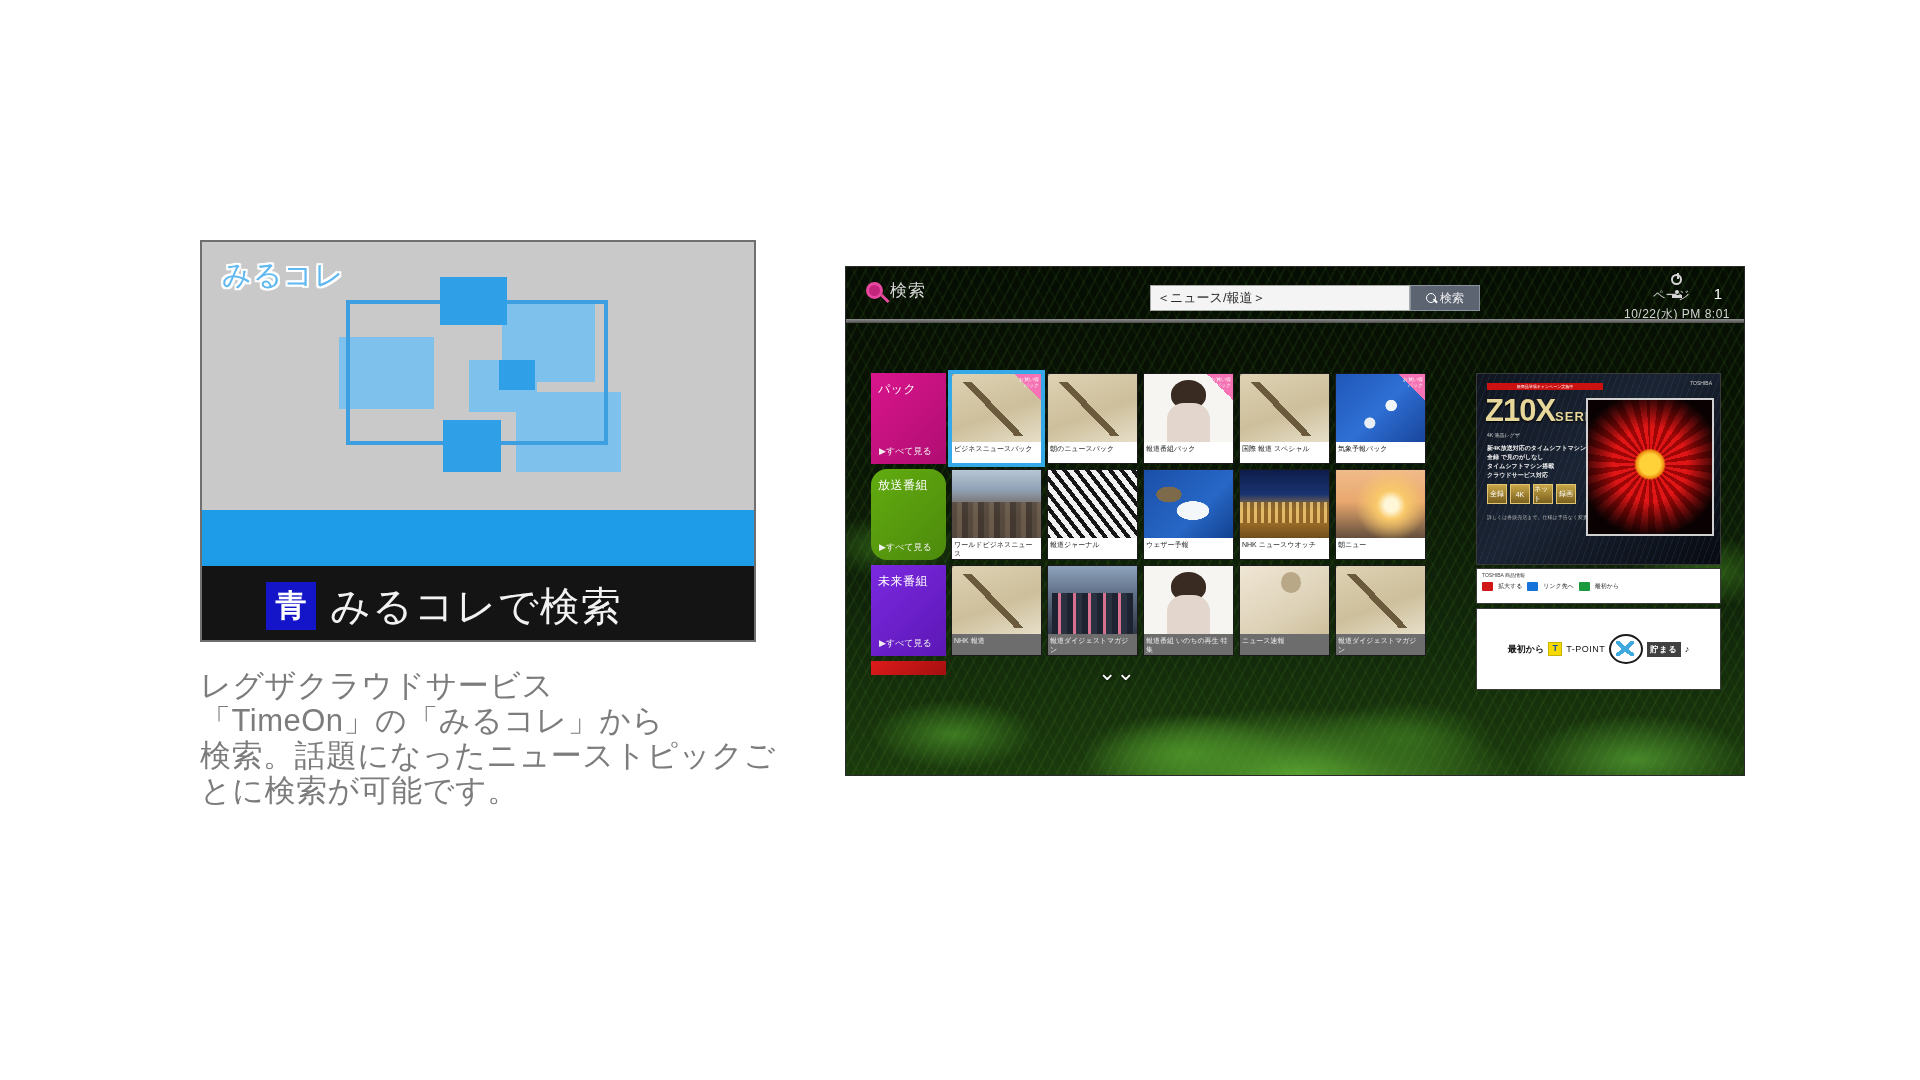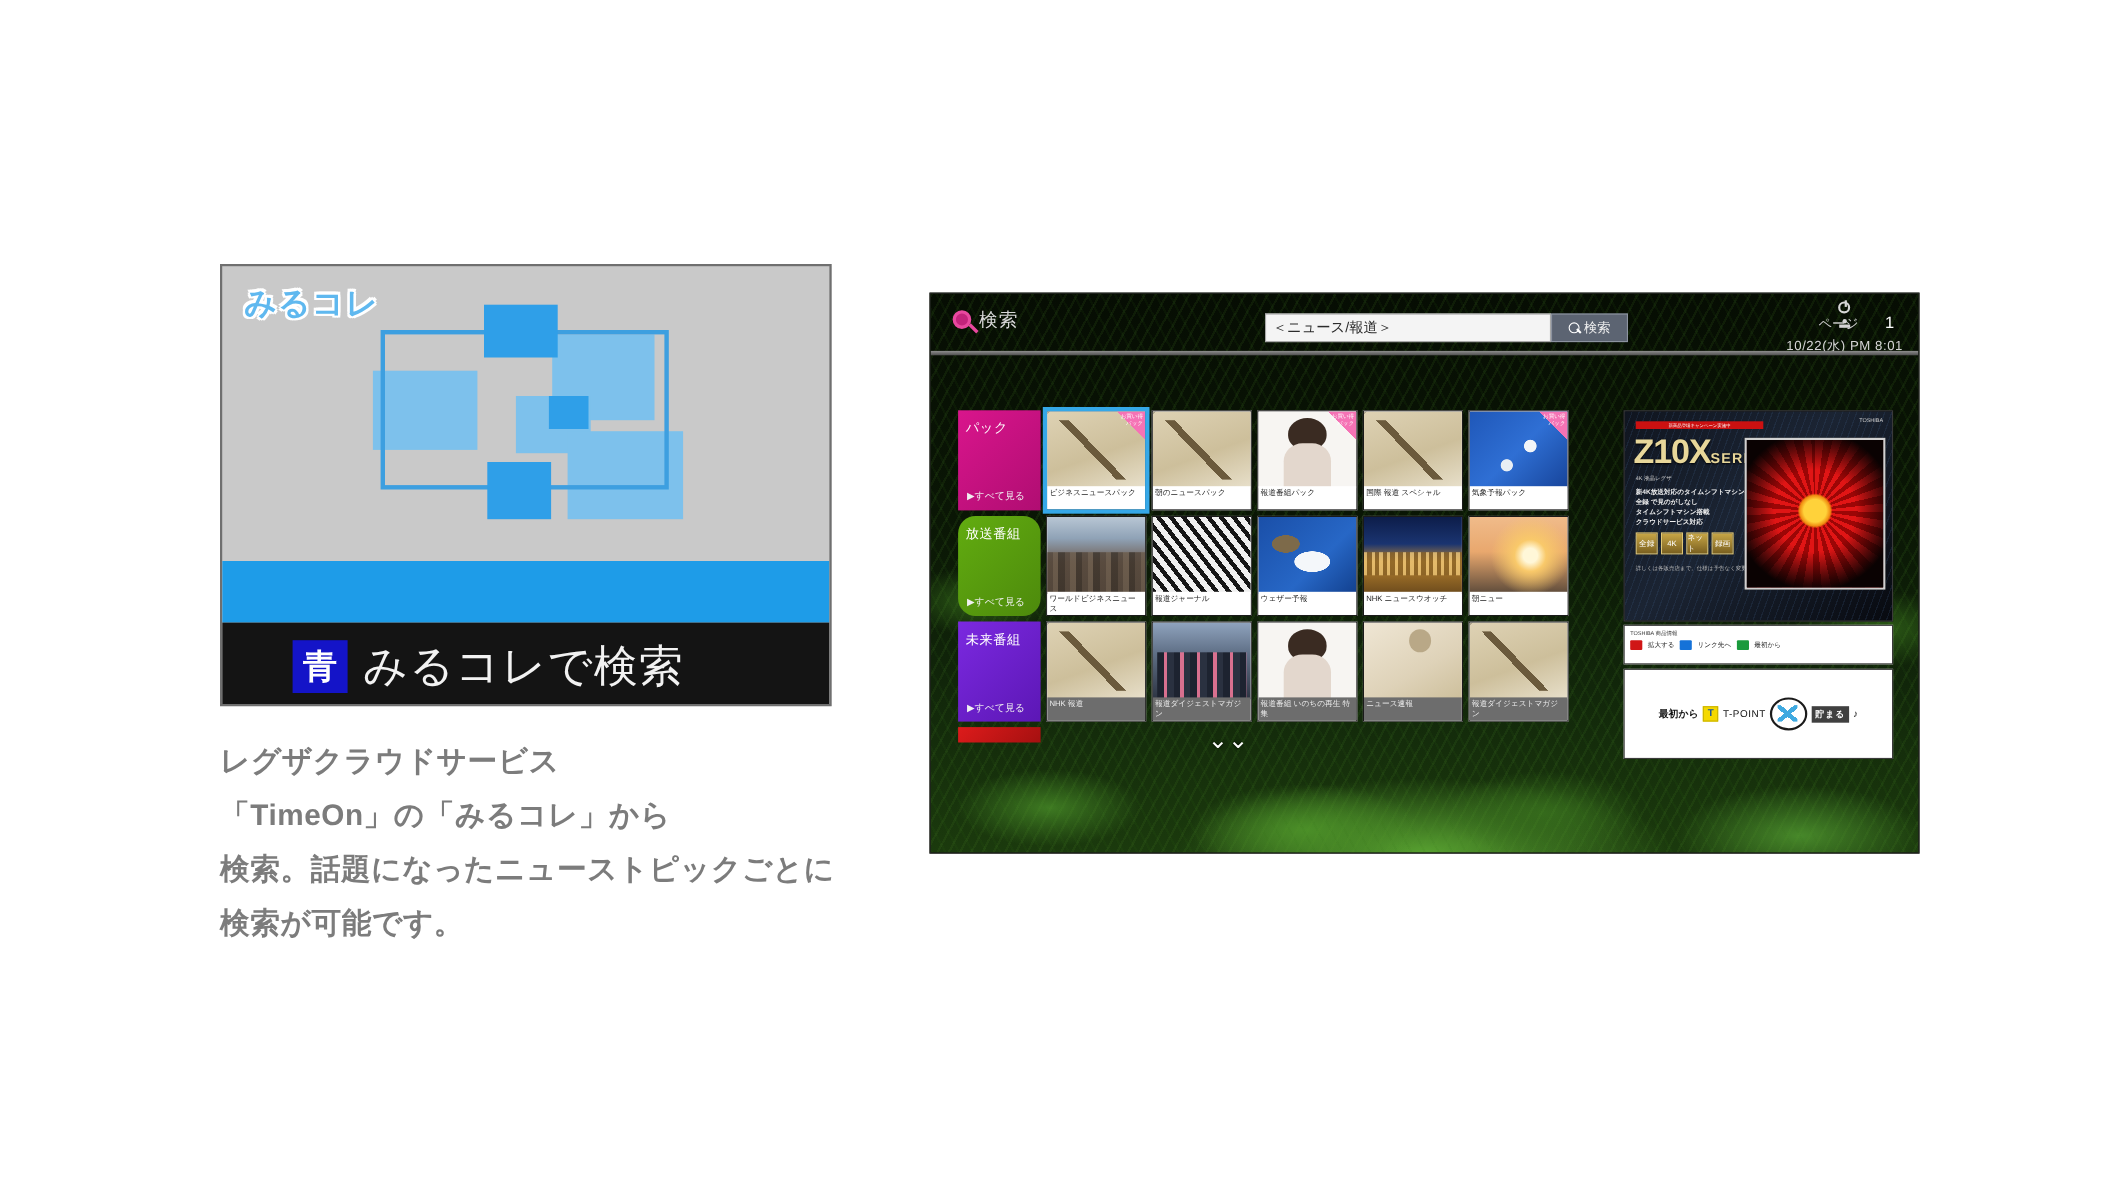--- a/index.html
+++ b/index.html
@@ -10,21 +10,21 @@
   }
 
   
   #left-figure{
     position:absolute;left:200px;top:240px;width:556px;height:402px;
     background:#c9c9c9;border:2px solid #6f6f6f;box-sizing:border-box;
     overflow:hidden;
   }
   #mirukore-logo{
     position:absolute;left:20px;top:14px;
-    font-size:29px;font-weight:bold;color:#5fb8ef;
+    font-size:29px;font-weight:normal;color:#5fb8ef;
     letter-spacing:1px;
     text-shadow:
       -2px -2px 0 #ffffff, 2px -2px 0 #ffffff,
       -2px  2px 0 #ffffff, 2px  2px 0 #ffffff,
        0px -2px 0 #ffffff, 0px  2px 0 #ffffff,
       -2px  0px 0 #ffffff, 2px  0px 0 #ffffff;
   }
   .blk{position:absolute;}
   #bk-outline{
     left:144px;top:58px;width:262px;height:145px;
@@ -49,21 +49,21 @@
     display:flex;align-items:center;justify-content:center;box-sizing:border-box;
   }
   #black-bar-label{
     position:absolute;left:128px;top:12px;
     color:#f2f2f2;font-size:40px;letter-spacing:1px;line-height:56px;
   }
 
   
   #caption{
     position:absolute;left:200px;top:668px;width:580px;
-    color:#7c7c7c;font-size:27px;font-weight:bold;line-height:49px;
+    color:#7c7c7c;font-size:31px;font-weight:normal;line-height:35px;
     letter-spacing:0.5px;white-space:pre-line;
   }
 
   
   #tv-screen{
     position:absolute;left:845px;top:234px;width:900px;height:510px;
     background:#0a1405;border:1px solid #2a2a2a;box-sizing:border-box;
     overflow:hidden;
     margin-top:32px;
   }

